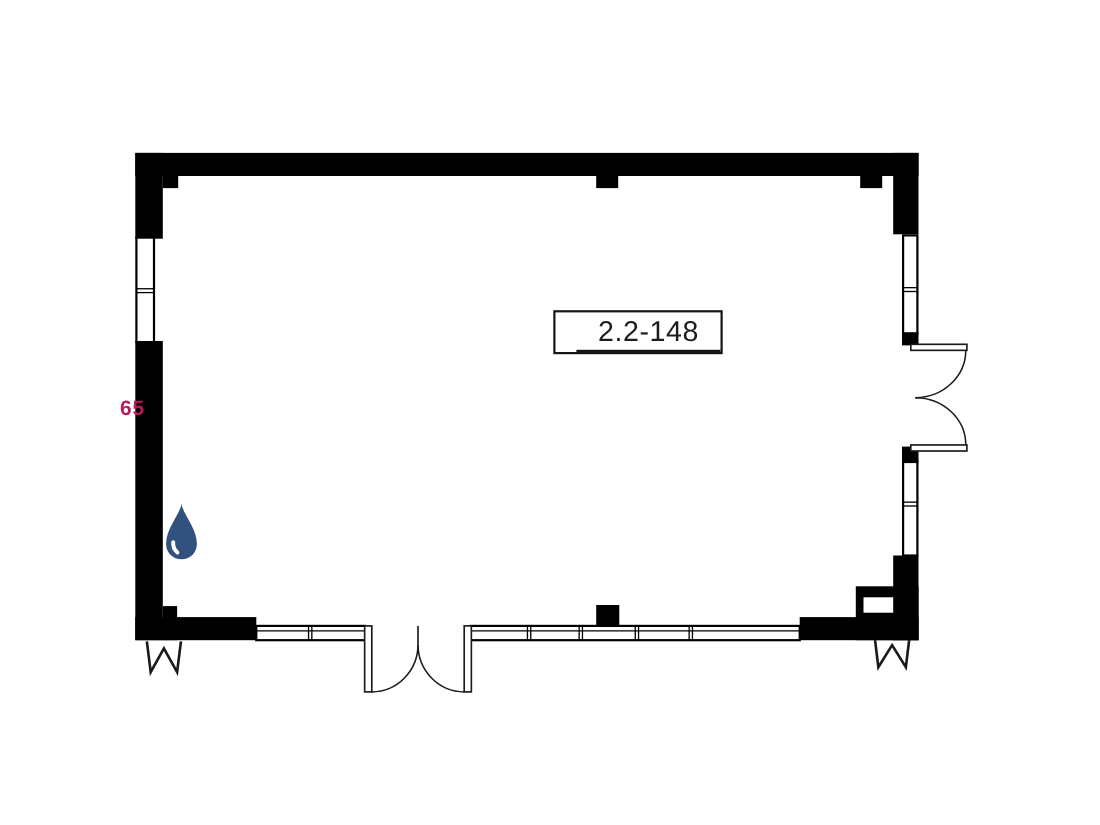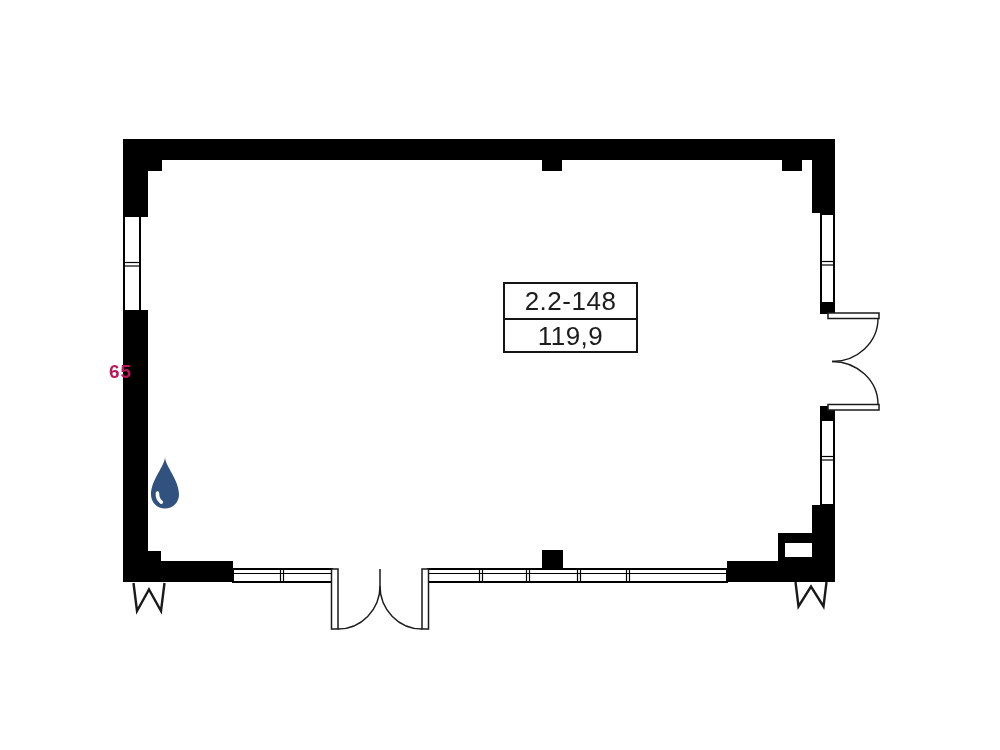--- a/index.html
+++ b/index.html
@@ -10,20 +10,21 @@
     overflow:hidden;
     font-family:"Liberation Sans", sans-serif;
   }
   .plan-svg{position:absolute;left:0;top:0;}
   .label-box{
     position:absolute;left:503px;top:282px;width:131px;
     border:2px solid #151515;background:#ffffff;
     text-align:center;color:#1c1c1c;
     font-size:26px;font-weight:500;letter-spacing:.5px;
     z-index:3;
+    padding-left:19px;
   }
   .label-row-id{height:34px;line-height:35px;border-bottom:2px solid #151515;}
   .label-row-area{height:31px;line-height:32px;}
   .watermark{
     position:absolute;left:109px;top:361px;
     font-size:19px;font-weight:700;color:#be185d;
     letter-spacing:1px;z-index:2;
   }
 </style>
 </head>
@@ -117,18 +118,17 @@
     <path d="M795.5 582 L798.5 606.5 L811 586.5 L823.5 606.5 L826.5 582" fill="none" stroke="#1a1a1a" stroke-width="2.4" stroke-linejoin="miter"></path>
 
     <g transform="translate(150,457)">
       <path d="M15 0 C15 9 1 22.5 1 37.5 C1 45.5 7.3 51.5 15 51.5 C22.7 51.5 29 45.5 29 37.5 C29 22.5 15 9 15 0 Z" fill="#31517e"></path>
       <path d="M7.5 36 a10.5 10.5 0 0 0 3.8 9.2" fill="none" stroke="#ffffff" stroke-width="3.6" stroke-linecap="round"></path>
     </g>
   </svg>
 
   <div class="label-box">
     <div class="label-row-id">2.2-148</div>
-    <div class="label-row-area">119,9</div>
   </div>
 
   <div class="watermark">65</div>
 
 </div>
 
 </body></html>

